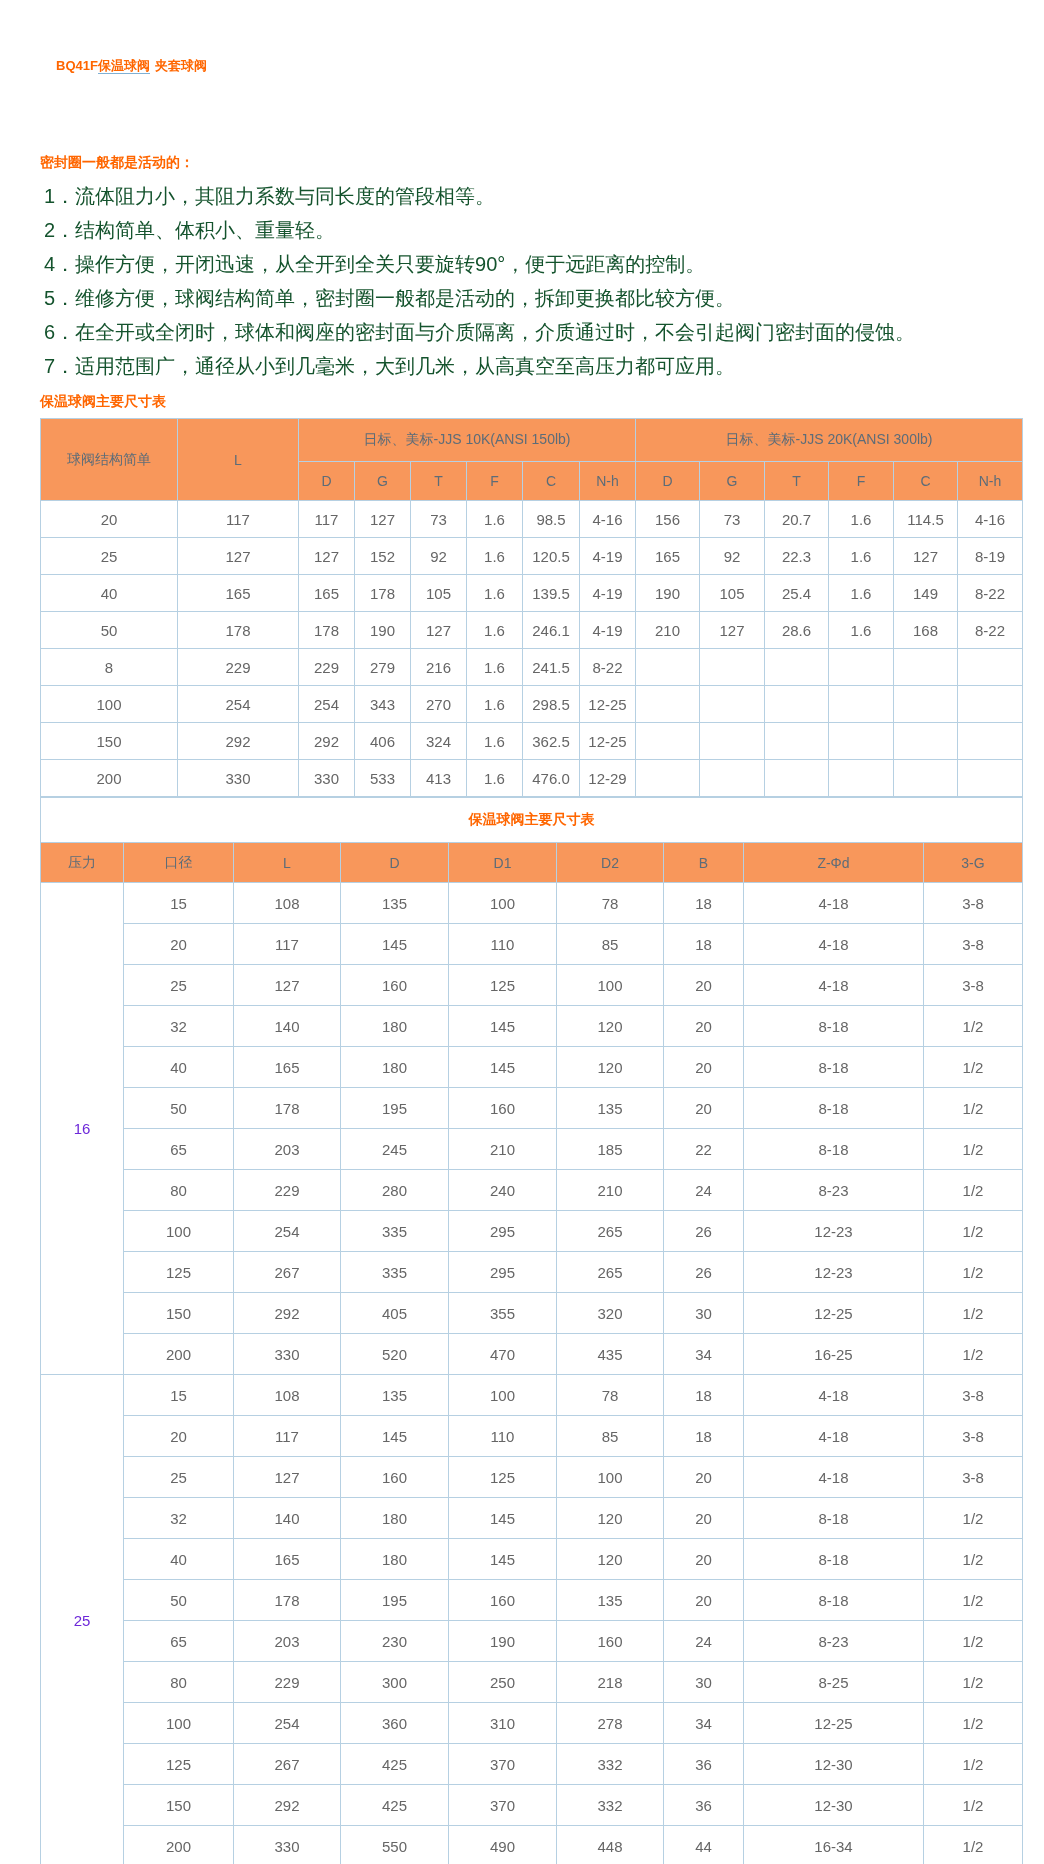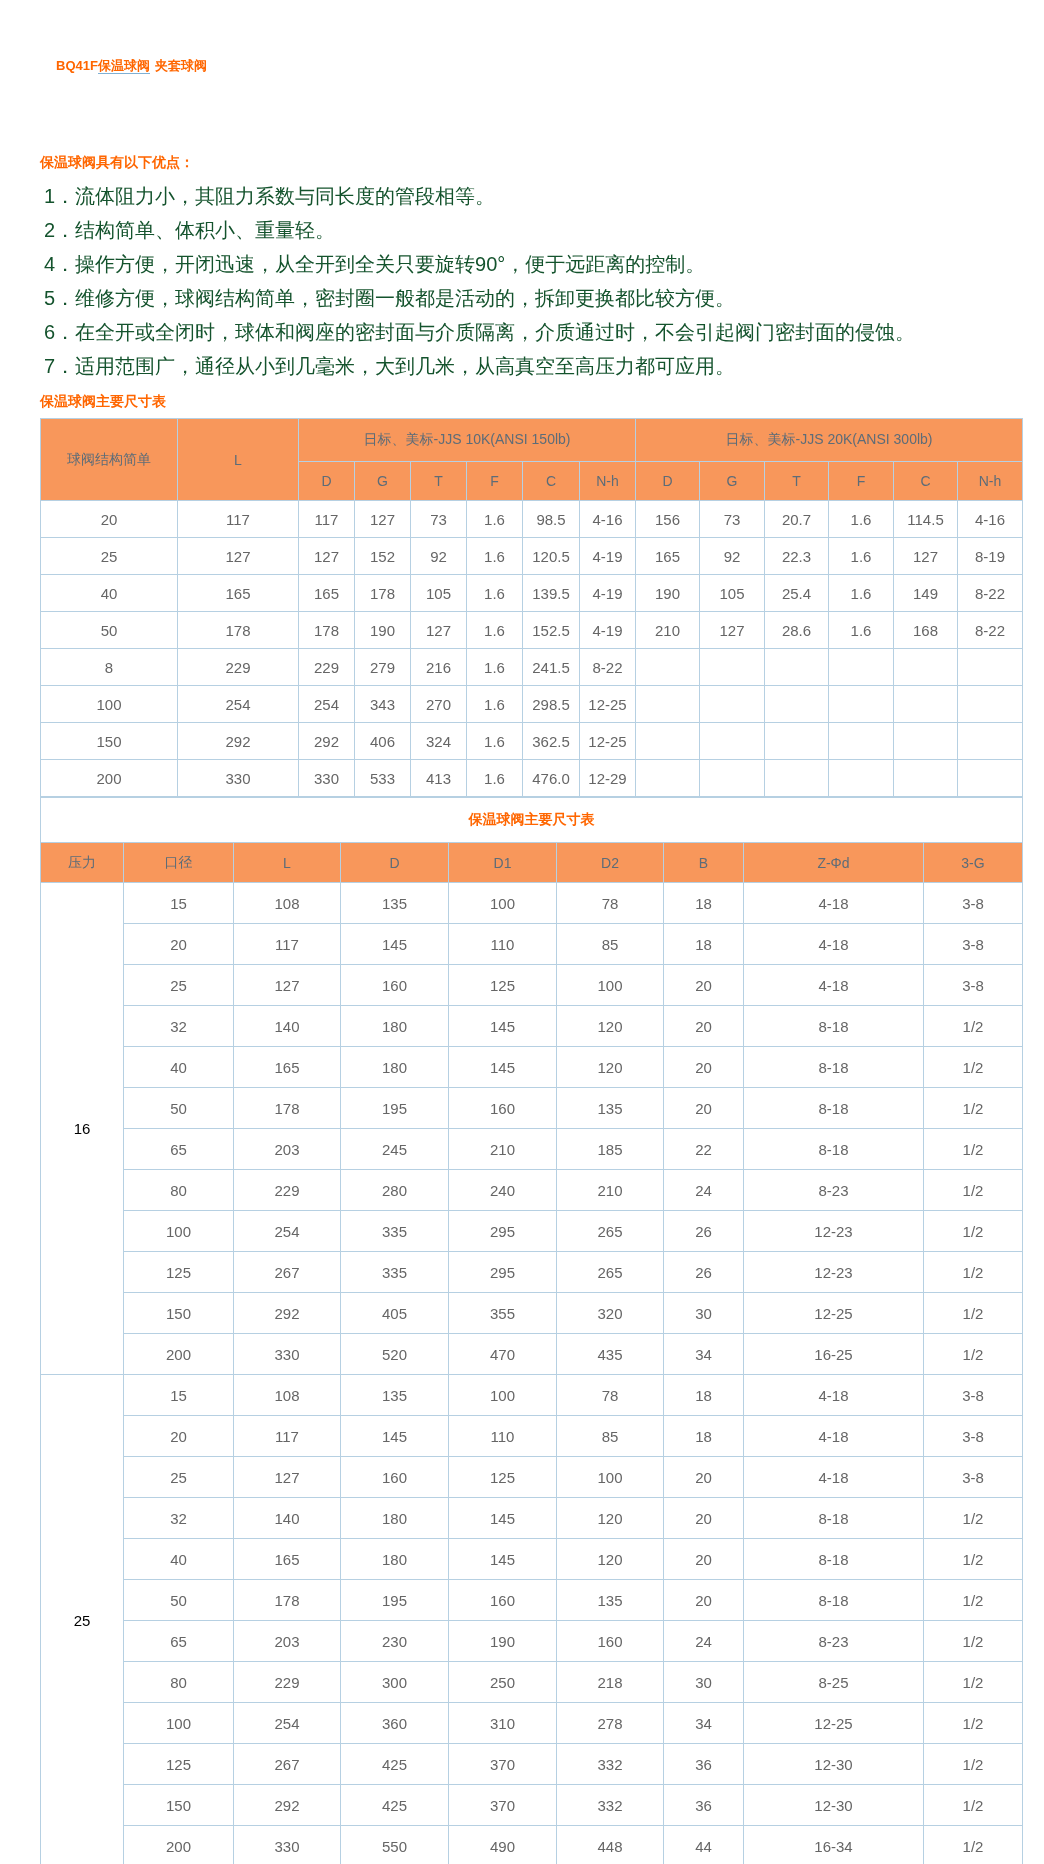--- a/index.html
+++ b/index.html
@@ -20,33 +20,33 @@
   table{border-collapse:collapse;table-layout:fixed;width:982px;margin-top:6px;}
   #table2{margin-top:0;}
   td,th{border:1px solid #b6d0e2;text-align:center;vertical-align:middle;padding:0;overflow:hidden;}
   th{background:#f8975b;color:#5d6c78;font-weight:normal;font-size:14px;}
   #table1 .group-row th{height:42px;text-align:center;}
   #table1 .sub-row th{height:38px;}
   #table1 tbody td{height:36px;font-size:15px;color:#666;background:#fff;}
   .t2-caption td{height:44px;background:#fff;color:#ff6600;font-weight:bold;font-size:14px;}
   #table2 thead .head-row th{height:39px;}
   #table2 tbody td{height:40px;font-size:15px;color:#666;background:#fff;}
-  #table2 .pressure-cell{font-size:15px;color:#000000;}
+  #table2 .pressure-cell{font-size:15px;color:#6d28d9;}
 
   .footer-cut{margin-top:2px;font-size:14px;line-height:20px;color:#44658a;font-weight:bold;}
 </style>
 </head>
 <body>
 
 <div class="page">
   <div class="content">
 
     <h1 class="doc-title"><span>BQ41F</span><a class="title-link">保温球阀</a><span class="title-suffix">夹套球阀</span></h1>
 
-    <h2 class="section-heading">保温球阀具有以下优点：</h2>
+    <h2 class="section-heading">密封圈一般都是活动的：</h2>
 
     <div class="adv-list" id="adv-list">
         <p class="adv-item">1．流体阻力小，其阻力系数与同长度的管段相等。</p>
         <p class="adv-item">2．结构简单、体积小、重量轻。</p>
         <p class="adv-item">4．操作方便，开闭迅速，从全开到全关只要旋转90°，便于远距离的控制。</p>
         <p class="adv-item">5．维修方便，球阀结构简单，密封圈一般都是活动的，拆卸更换都比较方便。</p>
         <p class="adv-item">6．在全开或全闭时，球体和阀座的密封面与介质隔离，介质通过时，不会引起阀门密封面的侵蚀。</p>
         <p class="adv-item">7．适用范围广，通径从小到几毫米，大到几米，从高真空至高压力都可应用。</p>
       </div>
 
@@ -140,21 +140,21 @@
             <td>149</td>
             <td>8-22</td>
           </tr>
           <tr>
             <td>50</td>
             <td>178</td>
             <td>178</td>
             <td>190</td>
             <td>127</td>
             <td>1.6</td>
-            <td>152.5</td>
+            <td>246.1</td>
             <td>4-19</td>
             <td>210</td>
             <td>127</td>
             <td>28.6</td>
             <td>1.6</td>
             <td>168</td>
             <td>8-22</td>
           </tr>
           <tr>
             <td>8</td>

